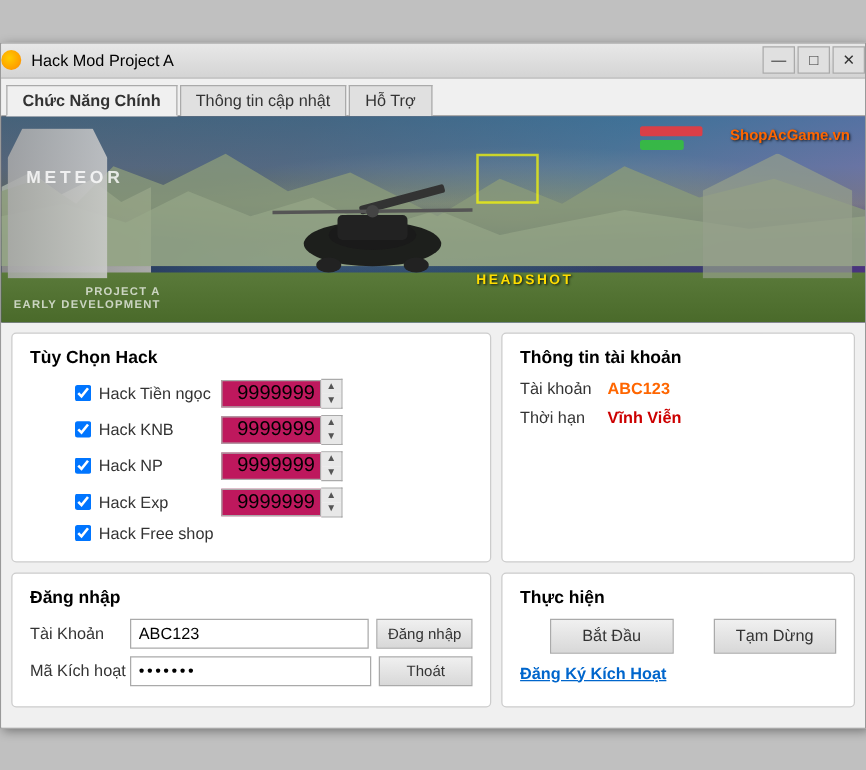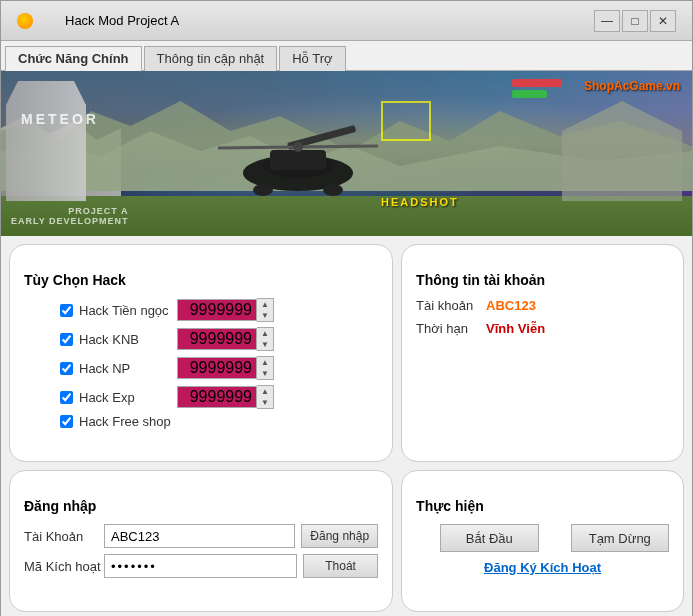--- a/index.html
+++ b/index.html
@@ -14,26 +14,25 @@
     }
     .window {
       width: 693px;
       background: #f0f0f0;
       border: 1px solid #999;
       box-shadow: 2px 2px 8px rgba(0,0,0,0.4);
     }
     .title-bar {
       background: linear-gradient(to bottom, #e8e8e8, #d4d4d4);
       border-bottom: 1px solid #aaa;
-      height: 40px;
-      display: flex;
-      align-items: center;
-      padding: 0 16px;
+      height: 28px;
+      display: flex;
+      align-items: center;
+      padding: 0 0;
       user-select: none;
-      gap: 24px;
     }
     .title-bar-icon {
       width: 16px;
       height: 16px;
       background: radial-gradient(circle at 40% 40%, #ffcc00, #ff8800);
       border-radius: 50%;
       margin-right: 8px;
       flex-shrink: 0;
     }
     .title-bar-text {
@@ -169,22 +168,22 @@
 
     .section-row {
       display: flex;
       gap: 8px;
       margin-bottom: 8px;
     }
 
     .section-box {
       background: #fff;
       border: 1px solid #ccc;
-      border-radius: 16px;
-      padding: 27px 14px;
+      border-radius: 4px;
+      padding: 10px 14px;
     }
     .section-box.hack-options {
       flex: 1.4;
     }
     .section-box.account-info {
       flex: 1;
     }
 
     .section-title {
       font-weight: bold;
@@ -308,21 +307,21 @@
       height: 28px;
       background: linear-gradient(to bottom, #f0f0f0, #d8d8d8);
       border: 1px solid #aaa;
       cursor: pointer;
       font-size: 13px;
       color: #333;
       margin-left: 24px;
     }
 
     .register-link {
-      text-align: center;
+      text-align: left;
       font-size: 13px;
       color: #0066cc;
       text-decoration: underline;
       cursor: pointer;
       font-weight: bold;
     }
   </style>
 </head>
 <body>
 

